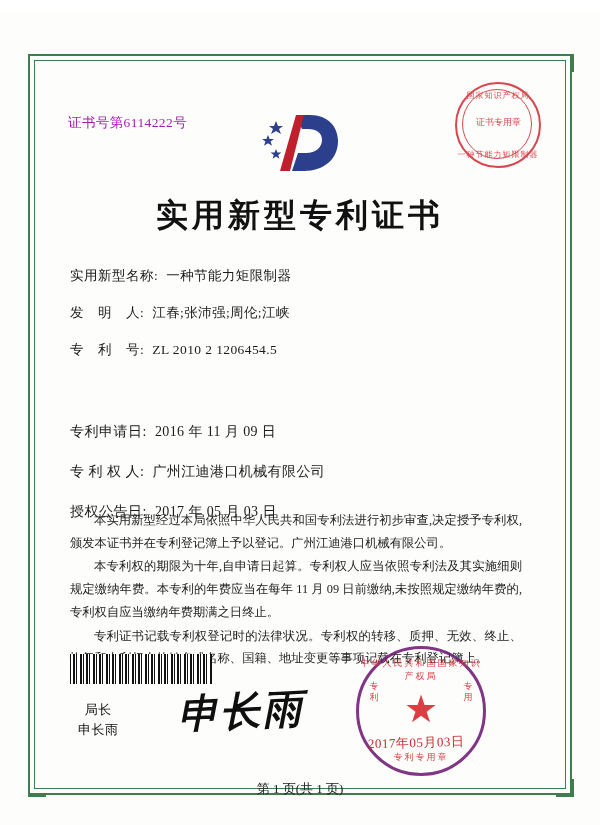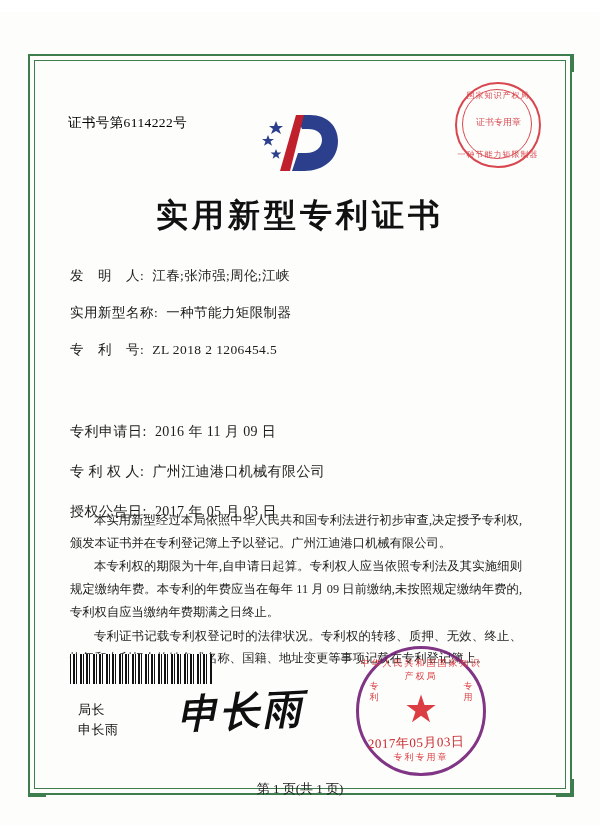--- a/index.html
+++ b/index.html
@@ -95,21 +95,21 @@
     left: 252px; top: 95px;
     width: 96px; height: 72px;
   }
 
   
   .cert-no {
     position: absolute;
     left: 68px; top: 102px;
     font-size: 13.5px;
     letter-spacing: .4px;
-    color: #000000;
+    color: #a21caf;
   }
 
   
   .title {
     position: absolute;
     left: 0; top: 182px;
     width: 600px;
     text-align: center;
     font-size: 32px;
     font-weight: bold;
@@ -173,20 +173,21 @@
   }
 
   
   .sign-label {
     position: absolute;
     left: 78px; top: 688px;
     font-size: 13px;
     line-height: 1.55;
     letter-spacing: .5px;
     color: #111;
+    text-align: center;
   }
   .signature {
     position: absolute;
     left: 178px; top: 672px;
     font-family: "Liberation Serif", serif;
     font-size: 40px;
     font-weight: bold;
     font-style: italic;
     letter-spacing: 2px;
     color: #0f0f0f;
@@ -297,30 +298,30 @@
       </g>
     </svg>
   </div>
 
   <div class="cert-no">证书号第6114222号</div>
 
   <div class="title">实用新型专利证书</div>
 
   <div class="fields">
     <div class="field-row">
+      <span class="field-label">实用新型名称:</span>
+      <span class="field-value">一种节能力矩限制器</span>
+    </div>
+    <div class="field-row">
       <span class="field-label">发　明　人:</span>
       <span class="field-value">江春;张沛强;周伦;江峡</span>
     </div>
     <div class="field-row">
-      <span class="field-label">实用新型名称:</span>
-      <span class="field-value">一种节能力矩限制器</span>
-    </div>
-    <div class="field-row">
       <span class="field-label">专　利　号:</span>
-      <span class="field-value">ZL 2018 2 1206454.5</span>
+      <span class="field-value">ZL 2010 2 1206454.5</span>
     </div>
   </div>
 
   <div class="fields2">
     <div class="field-row">
       <span class="field-label">专利申请日:</span>
       <span class="field-value">2016 年 11 月 09 日</span>
     </div>
     <div class="field-row">
       <span class="field-label">专 利 权 人:</span>

